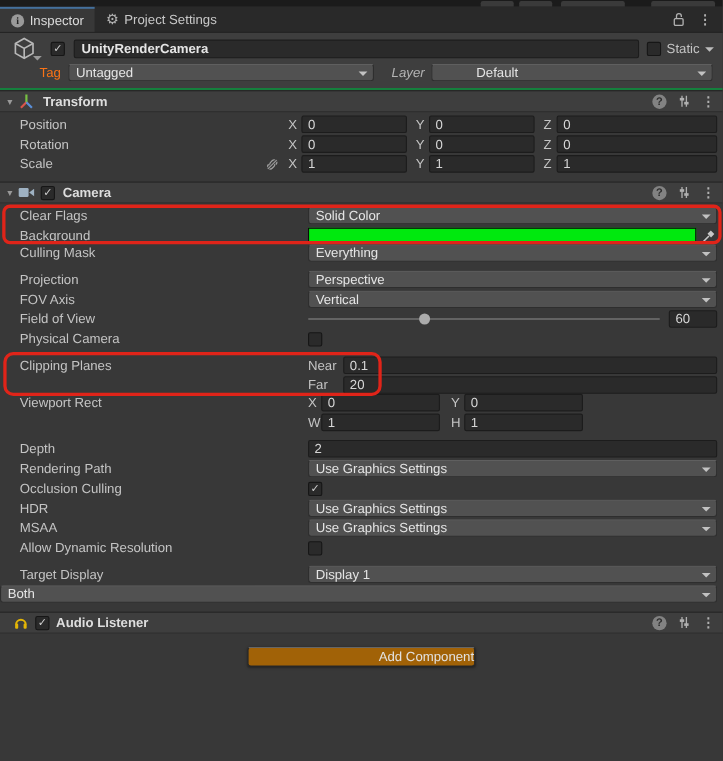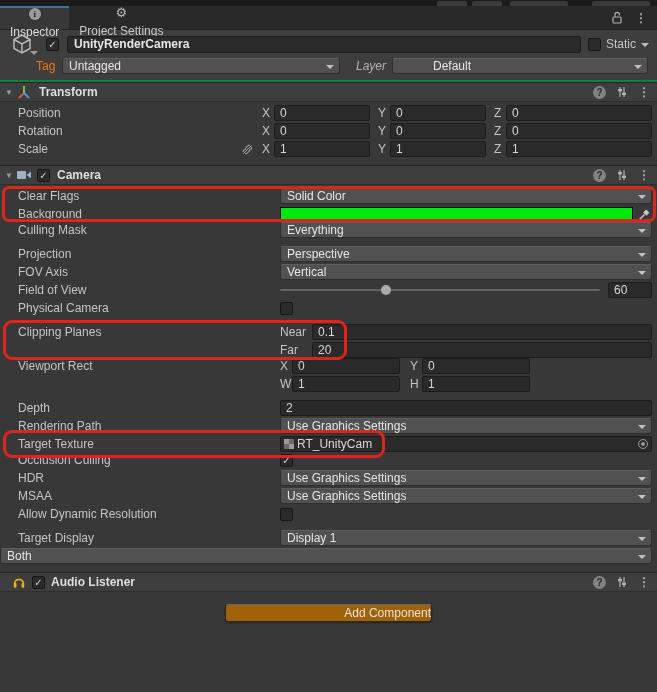--- a/index.html
+++ b/index.html
@@ -11,21 +11,21 @@
     color:#c4c4c4;
     overflow:hidden;
     position:relative;
   }
   
   .top-strip { height:6px; background:#1b1b1b; position:relative; }
   .top-strip .sliver { position:absolute; top:1px; height:5px; background:#3a3a3a; border-radius:2px 2px 0 0; }
 
   
   .tabbar { height:24px; background:#292929; display:flex; align-items:stretch; border-bottom:1px solid #242424; }
-  .tab { display:flex; align-items:center; padding:0 10px; gap:5px; color:#c8c8c8;flex-direction:column; }
+  .tab { display:flex; align-items:center; padding:0 10px; gap:5px; color:#c8c8c8; }
   .tab.active { background:#383838; border-top:2px solid #44709d; color:#dcdcdc; }
   .info-icon { width:12px; height:12px; border-radius:50%; background:#9a9a9a; color:#262626; font-weight:bold; font-size:9px; line-height:12px; text-align:center; font-family:"Liberation Serif", serif; }
   .info-icon::after { content:"i"; }
   .gear-icon { color:#b5b5b5; font-size:13px; line-height:13px; }
   .gear-icon::after { content:"⚙"; }
   .tabbar-spacer { flex:1; }
   .tabbar-right { display:flex; align-items:center; gap:12px; padding-right:10px; }
   .kebab-icon { color:#b0b0b0; font-size:12px; font-weight:bold; }
   .kebab-icon::after { content:"⋮"; }
 
@@ -333,34 +333,20 @@
     <span class="lbl">Depth</span>
     <div class="field val">2</div>
   </div>
   <div class="row">
     <span class="lbl">Rendering Path</span>
     <div class="dd val">
         <span>Use Graphics Settings</span>
       </div>
   </div>
 
-  <div class="hl hl-texture">
-    <div class="row">
-      <span class="lbl">Target Texture</span>
-      <div class="objfield">
-        <svg width="10" height="10" viewBox="0 0 10 10">
-          <rect width="10" height="10" fill="#6b6b6b"></rect>
-          <rect width="5" height="5" fill="#9d9d9d"></rect>
-          <rect x="5" y="5" width="5" height="5" fill="#9d9d9d"></rect>
-        </svg>
-        <span class="txt">RT_UnityCam</span>
-        <span class="picker-icon"></span>
-      </div>
-    </div>
-  </div>
 
   <div class="row">
     <span class="lbl">Occlusion Culling</span>
     <span class="cb checked"></span>
   </div>
   <div class="row">
     <span class="lbl">HDR</span>
     <div class="dd val">
         <span>Use Graphics Settings</span>
       </div>

